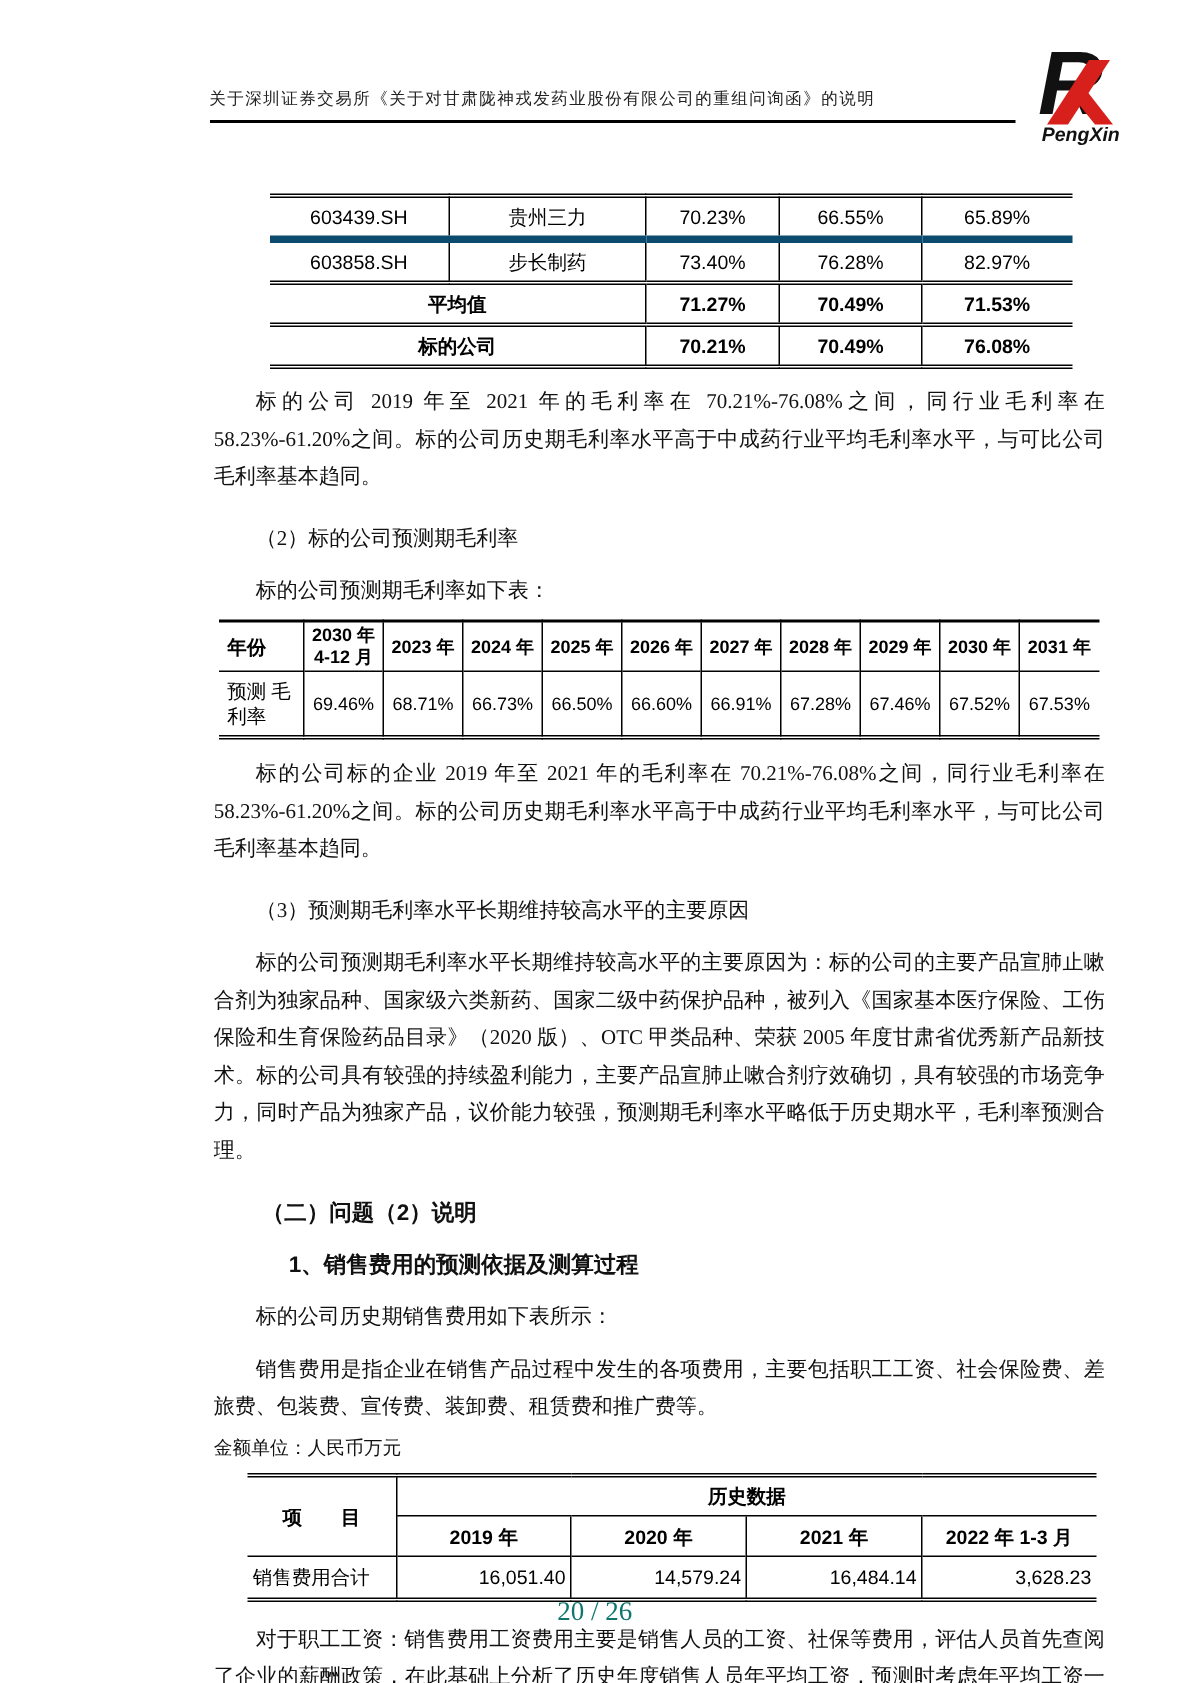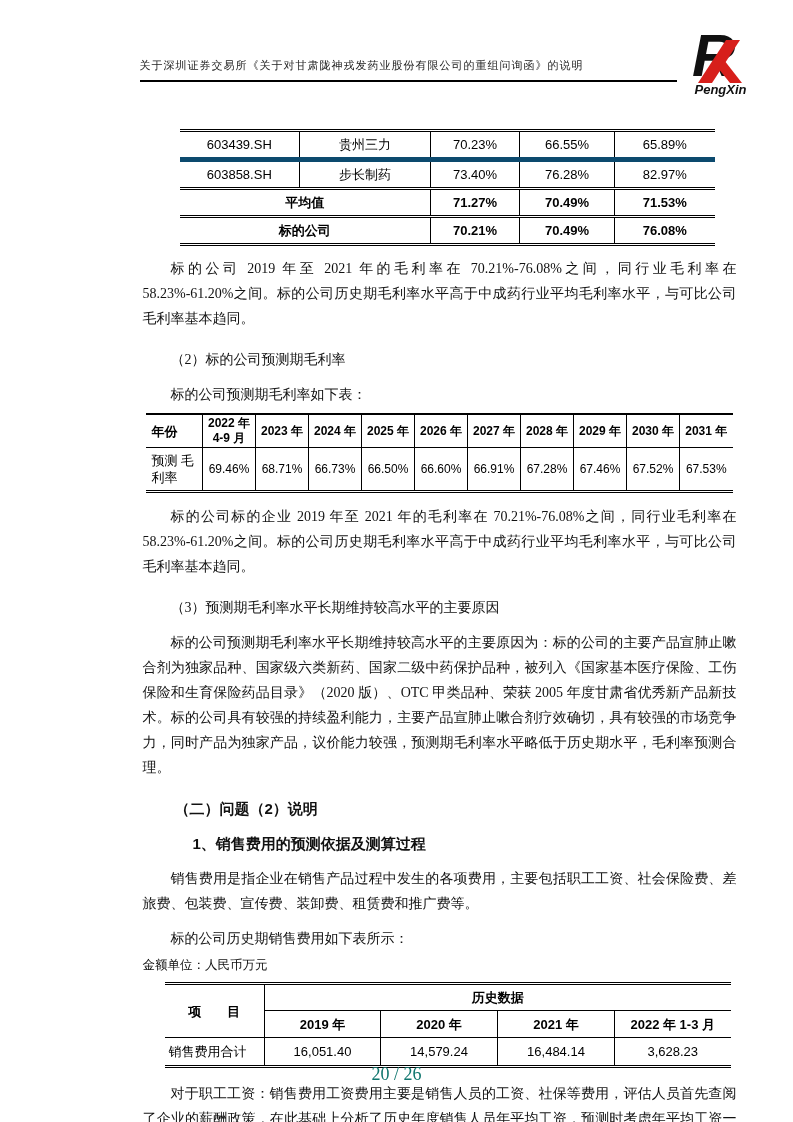--- a/index.html
+++ b/index.html
@@ -82,21 +82,21 @@
   }
   .t3 th { font-weight:bold; }
   .t3 .corner { font-family:"Liberation Serif", serif; border-right:1px solid #000; }
   .t3 .group { height:22px; }
   .t3 tr.yr th { height:26px; border-top:1px solid #000; }
   .t3 tr.yr th + th { border-left:1px solid #000; }
   .t3 tr.dat td { height:27px; border-top:1px solid #000; }
   .t3 tr.dat td + td { border-left:1px solid #000; }
   .t3 tr.dat .rowlab { text-align:left; padding-left:4px;
                        font-family:"Liberation Serif", serif; font-weight:normal; }
-  .t3 tr.dat .num { padding-right:3px; }
+  .t3 tr.dat .num { text-align:right; padding-right:3px; }
 
   
   .footer {
     position:absolute; left:0; right:0; top:1064px; text-align:center;
     font-family:Liberation Serif, serif; font-size:18px; color:#0f766e;
   }
 </style>
 </head>
 <body>
 
@@ -172,21 +172,21 @@
           <col style="width:53px">
           <col style="width:53px">
           <col style="width:53px">
           <col style="width:53px">
           <col style="width:53px">
           <col style="width:53px">
         </colgroup>
       <tbody>
           <tr>
         <th class="lab">年份</th>
-        <th>2022 年 4-9 月</th>
+        <th>2030 年 4-12 月</th>
         <th>2023 年</th>
         <th>2024 年</th>
         <th>2025 年</th>
         <th>2026 年</th>
         <th>2027 年</th>
         <th>2028 年</th>
         <th>2029 年</th>
         <th>2030 年</th>
         <th>2031 年</th>
       </tr>
@@ -209,23 +209,23 @@
     <p class="indent para" style="margin-top:11px">标的公司标的企业 2019 年至 2021 年的毛利率在 70.21%-76.08%之间，同行业毛利率在 58.23%-61.20%之间。标的公司历史期毛利率水平高于中成药行业平均毛利率水平，与可比公司毛利率基本趋同。</p>
 
     <p class="subhead">（3）预测期毛利率水平长期维持较高水平的主要原因</p>
 
     <p class="indent para">标的公司预测期毛利率水平长期维持较高水平的主要原因为：标的公司的主要产品宣肺止嗽合剂为独家品种、国家级六类新药、国家二级中药保护品种，被列入《国家基本医疗保险、工伤保险和生育保险药品目录》（2020 版）、OTC 甲类品种、荣获 2005 年度甘肃省优秀新产品新技术。标的公司具有较强的持续盈利能力，主要产品宣肺止嗽合剂疗效确切，具有较强的市场竞争力，同时产品为独家产品，议价能力较强，预测期毛利率水平略低于历史期水平，毛利率预测合理。</p>
 
     <p class="bold-head">（二）问题（2）说明</p>
 
     <p class="bold-subhead">1、销售费用的预测依据及测算过程</p>
 
+    <p class="indent para">标的公司历史期销售费用如下表所示：</p>
+
     <p class="indent para">销售费用是指企业在销售产品过程中发生的各项费用，主要包括职工工资、社会保险费、差旅费、包装费、宣传费、装卸费、租赁费和推广费等。</p>
-
-    <p class="indent para">标的公司历史期销售费用如下表所示：</p>
 
     <p class="unit-note">金额单位：人民币万元</p>
 
     <table class="t3">
       <colgroup>
           <col style="width:100px">
           <col style="width:116px">
           <col style="width:117px">
           <col style="width:117px">
           <col style="width:116px">

